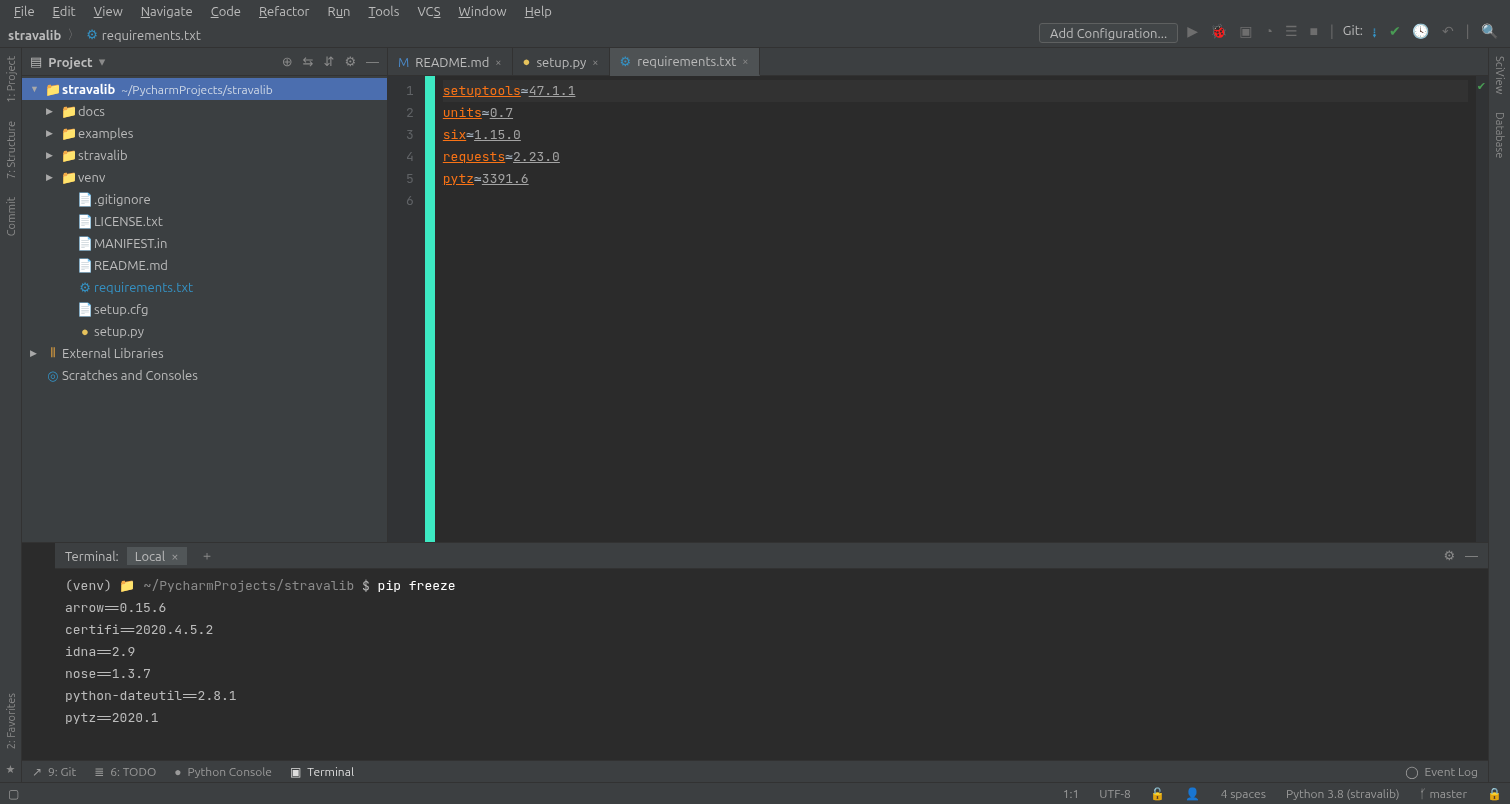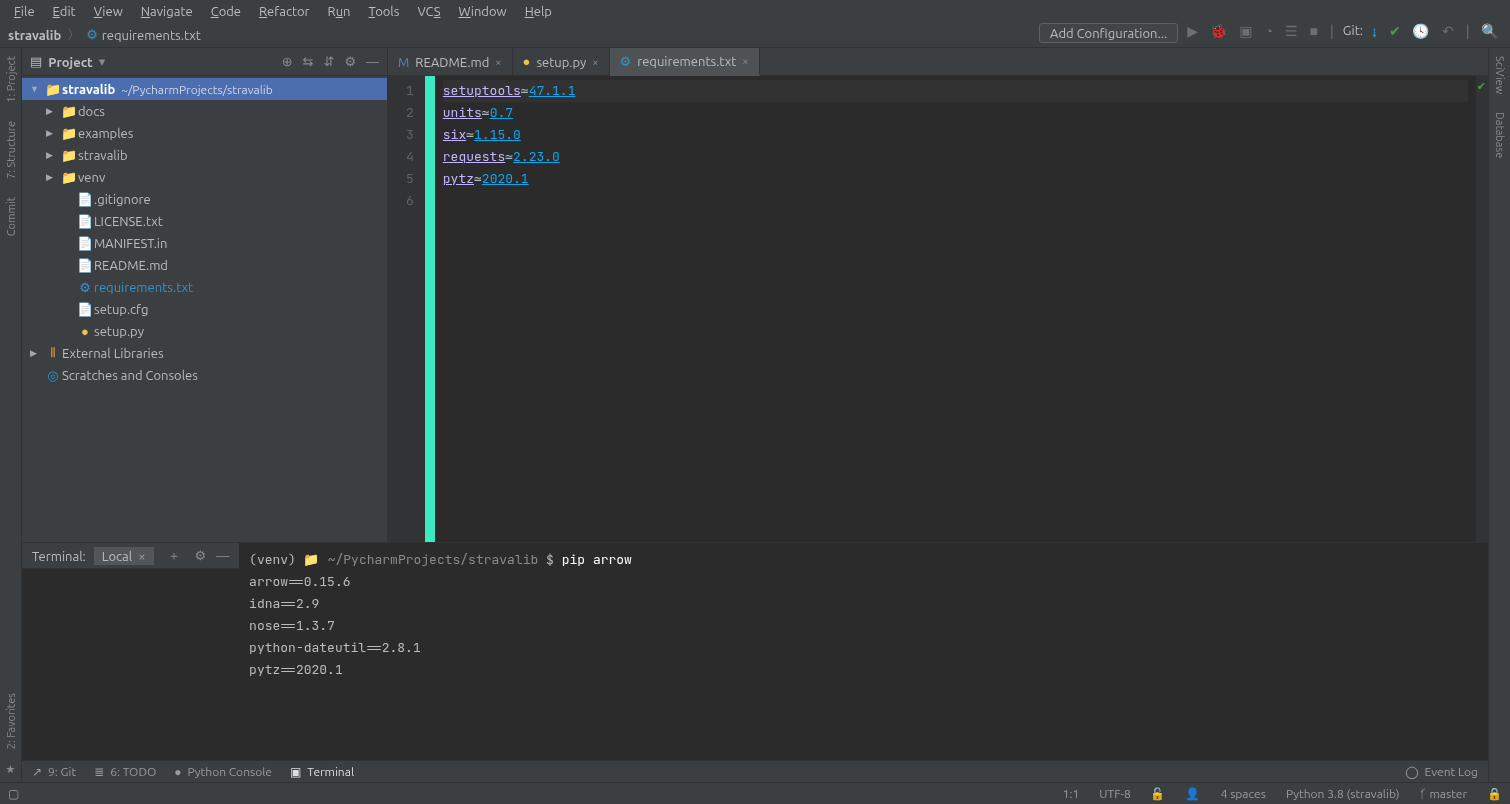--- a/index.html
+++ b/index.html
@@ -86,28 +86,28 @@
   font-size: 13px; text-align: right; padding: 4px 10px 4px 18px; line-height: 22px;
   border-right: 1px solid #313335;
 }
 .stripe { width: 10px; background: #3de9c3; }
 .code {
   flex: 1; font-family: "JetBrains Mono","Consolas",monospace; font-size: 13px;
   padding: 4px 8px; line-height: 22px; color: #a9b7c6; position: relative;
 }
 .code .cl { white-space: pre; }
 .code .cl.hl { background: #323232; }
-.pkg { color: #c4b5fd; text-decoration: underline; text-align: right; }
-.ver { color: #0ea5e9; text-decoration: underline; }
+.pkg { color: #f97316; text-decoration: underline; text-align: right; }
+.ver { color: #a3a3a3; text-decoration: underline; }
 .op { color: #a9b7c6; }
 .rbar { width: 12px; background: #313335; position: relative; }
 .rbar .chk { position: absolute; top: 4px; right: 2px; color: #499c54; font-size: 11px; }
 .terminal-panel {
   border-top: 1px solid #323232; background: #2b2b2b;
-  display: flex; flex-direction: row; height: 218px;
+  display: flex; flex-direction: column; height: 218px; padding-left: 33px;
 }
 .term-tabs {
   height: 26px; background: #3c3f41; display: flex; align-items: center;
   padding: 0 10px; gap: 8px; border-bottom: 1px solid #323232;
 }
 .term-tabs .ttl { color: #bbb; }
 .term-tabs .ttab {
   background: #515658; padding: 2px 8px; display: flex; align-items: center; gap: 6px;
 }
 .term-tabs .plus { color: #8a8a8a; cursor: pointer; padding: 0 6px; }
@@ -296,21 +296,21 @@
             </div>
         </div>
         <div class="code-area">
           <div class="lnums">1<br>2<br>3<br>4<br>5<br>6</div>
           <div class="stripe"></div>
           <div class="code" id="code">
               <div class="cl hl"><span class="pkg">setuptools</span><span class="op">≃</span><span class="ver">47.1.1</span></div>
               <div class="cl"><span class="pkg">units</span><span class="op">≃</span><span class="ver">0.7</span></div>
               <div class="cl"><span class="pkg">six</span><span class="op">≃</span><span class="ver">1.15.0</span></div>
               <div class="cl"><span class="pkg">requests</span><span class="op">≃</span><span class="ver">2.23.0</span></div>
-              <div class="cl"><span class="pkg">pytz</span><span class="op">≃</span><span class="ver">2020.1</span></div>
+              <div class="cl"><span class="pkg">pytz</span><span class="op">≃</span><span class="ver">3391.6</span></div>
             </div>
           <div class="rbar">
               <span class="chk">✔</span>
             </div>
         </div>
       </div>
     </div>
 
     <div class="terminal-panel">
       <div class="term-tabs">
@@ -319,22 +319,23 @@
             <span>Local</span>
             <span class="x" style="color:#9a9a9a">×</span>
           </span>
         <span class="plus">＋</span>
         <div class="racts">
           <span>⚙</span>
           <span>—</span>
         </div>
       </div>
       <div class="term-body" id="term">
-          <div class="prompt">(venv) 📁 <span class="path">~/PycharmProjects/stravalib</span> $ <span style="color:#fff">pip arrow</span></div>
+          <div class="prompt">(venv) 📁 <span class="path">~/PycharmProjects/stravalib</span> $ <span style="color:#fff">pip freeze</span></div>
           <div>arrow==0.15.6</div>
+          <div>certifi==2020.4.5.2</div>
           <div>idna==2.9</div>
           <div>nose==1.3.7</div>
           <div>python-dateutil==2.8.1</div>
           <div>pytz==2020.1</div>
         </div>
     </div>
 
     <div class="toolstrip">
       <span class="tbtn">↗ <span>9: Git</span></span>
       <span class="tbtn">≣ <span>6: TODO</span></span>

